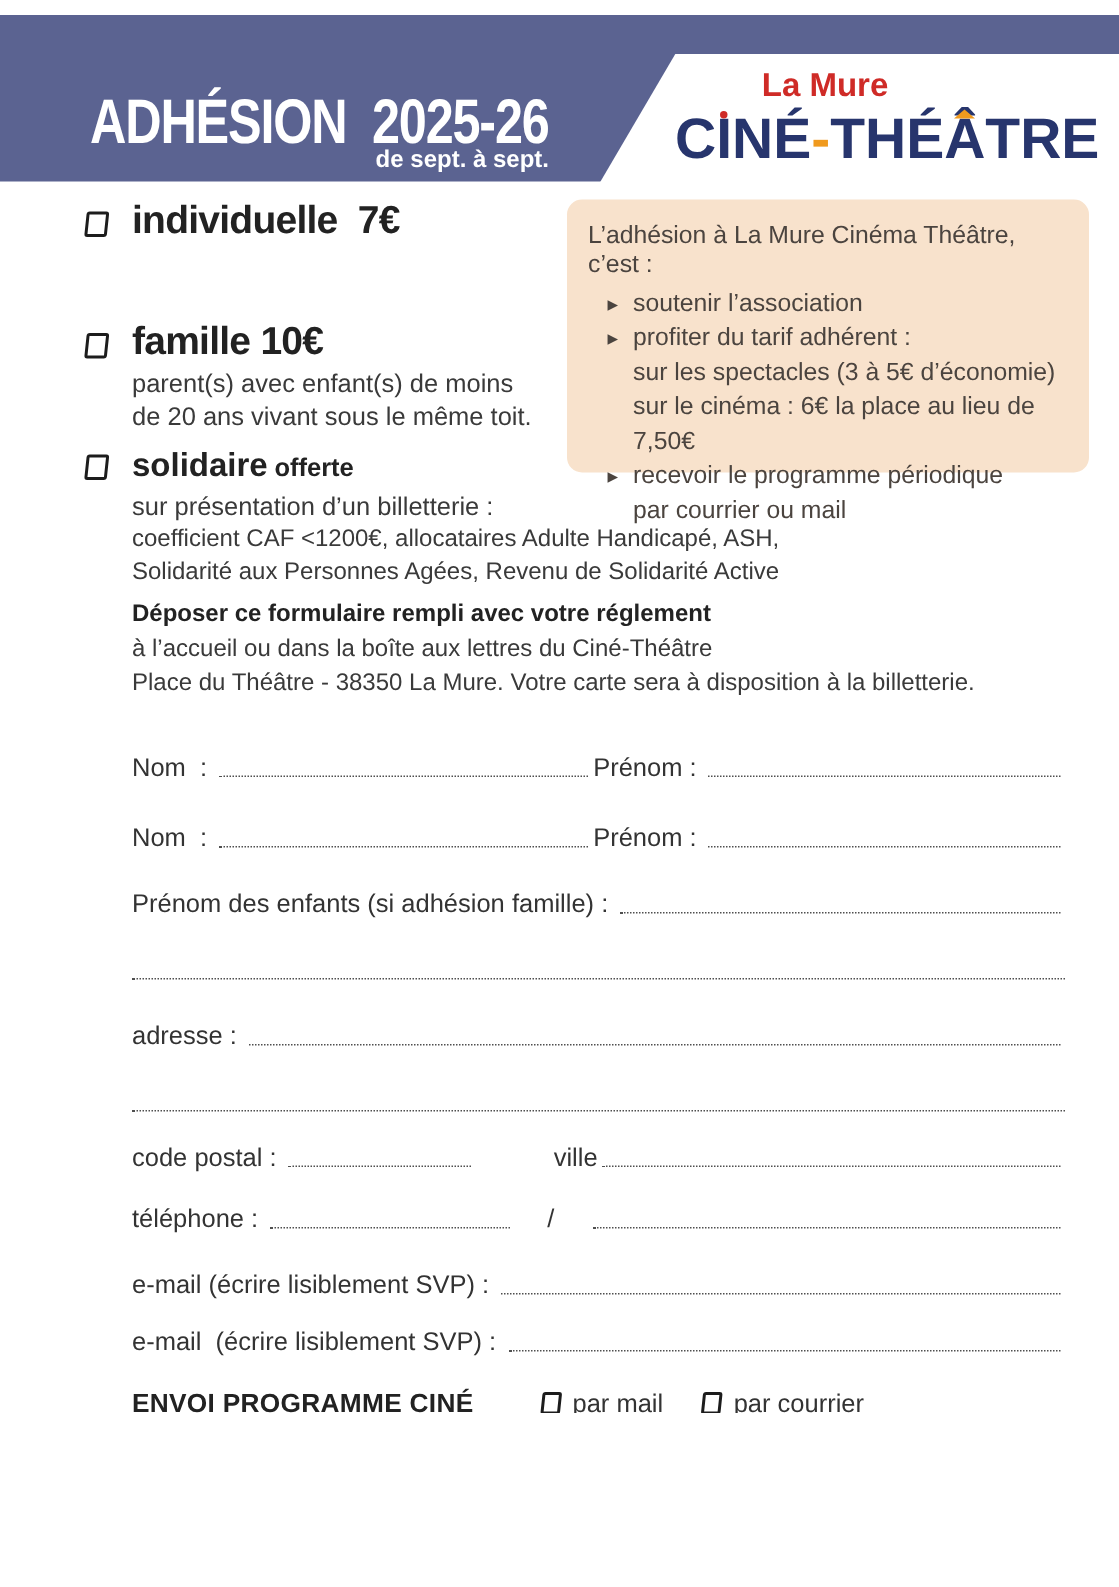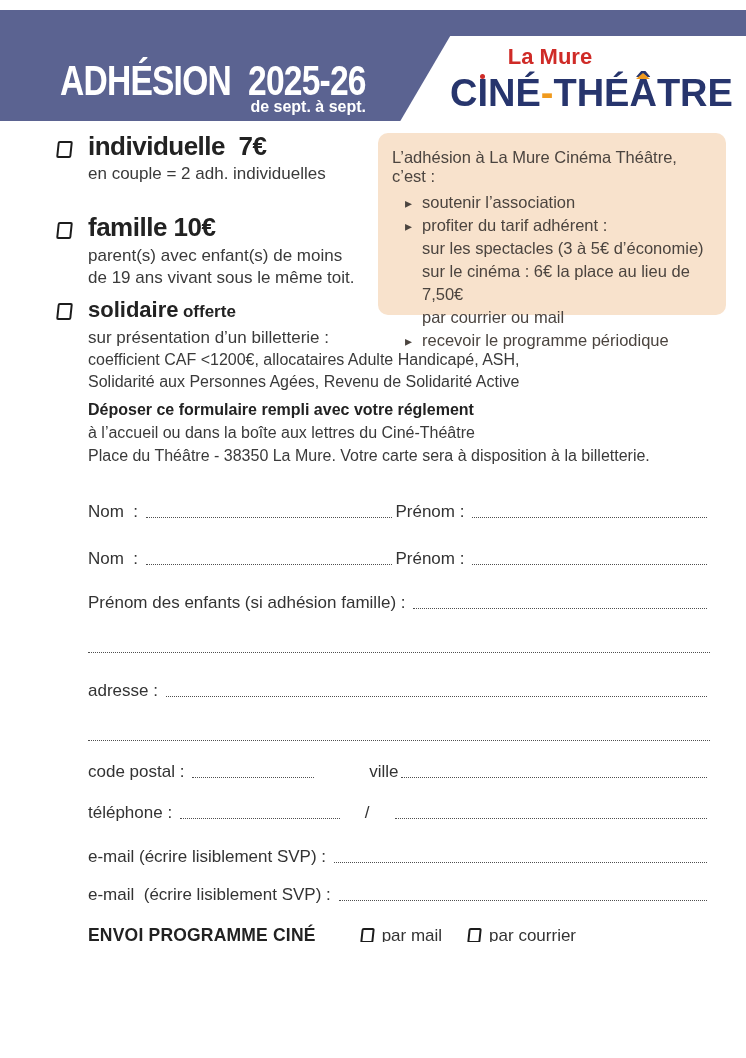--- a/index.html
+++ b/index.html
@@ -60,41 +60,40 @@
   <div class="abs hdr-title">ADHÉSION  2025-26</div>
   <div class="abs hdr-sub">de sept. à sept.</div>
   <div class="abs wedge"></div>
   <div class="abs logo-top">La Mure</div>
   <div class="abs logo-main"><span>CINÉ</span><span class="logo-dash">-</span><span>THÉÂTRE</span></div>
   <div class="abs i-dot"></div>
   <div class="abs a-hat"></div>
 
   <span class="abs cb" style="left:57px;top:141px;"></span>
   <div class="abs opt-title" style="left:88px;top:131px;">individuelle  7€</div>
-  <div class="abs opt-sub" style="left:88px;top:164px;">en couple = 2 adh. individuelles</div>
 
   <span class="abs cb" style="left:57px;top:222px;"></span>
   <div class="abs opt-title" style="left:88px;top:212px;">famille 10€</div>
   <div class="abs opt-sub" style="left:88px;top:246px;">parent(s) avec enfant(s) de moins</div>
-  <div class="abs opt-sub" style="left:88px;top:268px;">de 19 ans vivant sous le même toit.</div>
+  <div class="abs opt-sub" style="left:88px;top:268px;">de 20 ans vivant sous le même toit.</div>
 
   <span class="abs cb" style="left:57px;top:303px;"></span>
   <div class="abs" style="left:88px;top:297px;"><span class="sol-t">solidaire</span> <span class="sol-o">offerte</span></div>
   <div class="abs small16" style="left:88px;top:328px;font-size:17px;">sur présentation d’un billetterie :</div>
   <div class="abs small16" style="left:88px;top:351px;">coefficient CAF &lt;1200€, allocataires Adulte Handicapé, ASH,</div>
   <div class="abs small16" style="left:88px;top:373px;">Solidarité aux Personnes Agées, Revenu de Solidarité Active</div>
 
   <div class="abs benefits">
     <div class="bt">L’adhésion à La Mure Cinéma Théâtre, c’est :</div>
     <div class="b-item"><span class="b-arrow"></span><span>soutenir l’association</span></div>
     <div class="b-item"><span class="b-arrow"></span><span>profiter du tarif adhérent :</span></div>
     <div class="b-item"><span>sur les spectacles (3 à 5€ d’économie)</span></div>
     <div class="b-item"><span>sur le cinéma : 6€ la place au lieu de 7,50€</span></div>
+    <div class="b-item"><span class="b-arrow"></span><span>recevoir le programme périodique</span></div>
     <div class="b-item"><span>par courrier ou mail</span></div>
-    <div class="b-item"><span class="b-arrow"></span><span>recevoir le programme périodique</span></div>
   </div>
 
   <div class="abs instr-b" style="left:88px;top:401px;">Déposer ce formulaire rempli avec votre réglement</div>
   <div class="abs instr" style="left:88px;top:424px;">à l’accueil ou dans la boîte aux lettres du Ciné-Théâtre</div>
   <div class="abs instr" style="left:88px;top:447px;">Place du Théâtre - 38350 La Mure. Votre carte sera à disposition à la billetterie.</div>
 
   <div class="row" style="top:502px;">
     <span class="lbl">Nom  : </span>
     <span class="dots grow" style="flex-grow:1.05;"></span>
     <span class="lbl">Prénom : </span>

